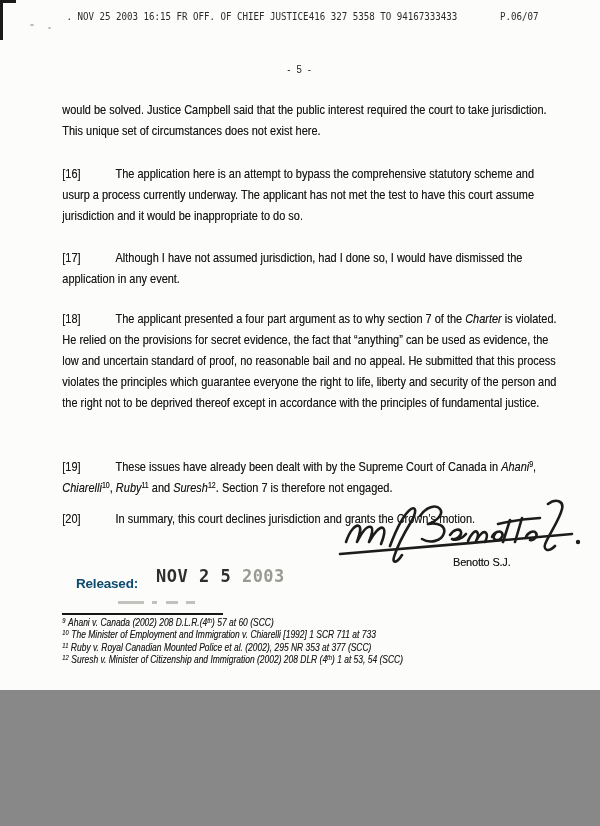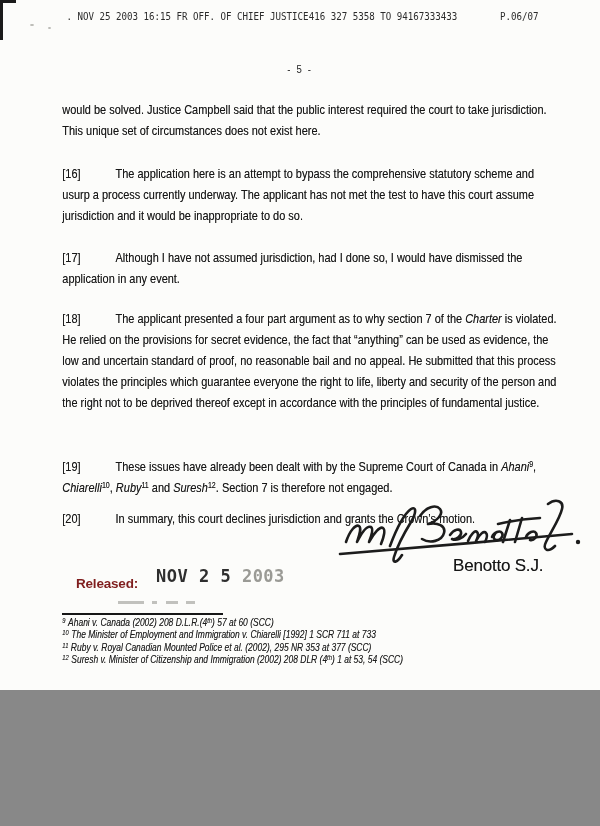--- a/index.html
+++ b/index.html
@@ -45,26 +45,26 @@
 
   
   .corner-mark{
     position:absolute;top:0;left:0;width:13px;height:37px;
     border-left:3px solid #1a1a1a;border-top:3px solid #1a1a1a;
   }
   .speck{position:absolute;background:#b9b9b4;border-radius:50%;}
   .sig-svg{position:absolute;left:334px;top:492px;}
   .sig-printed{
     position:absolute;left:453px;top:556px;
-    font-size:17px;letter-spacing:-.2px;color:#161616;
+    font-size:11px;letter-spacing:-.2px;color:#161616;
     text-shadow:0 0 .5px rgba(20,20,20,.5);
   }
   .released-label{
     position:absolute;left:76px;top:576px;
-    font-size:13.5px;font-weight:bold;letter-spacing:-.2px;color:#7f1d1d;
+    font-size:13.5px;font-weight:bold;letter-spacing:-.2px;color:#0c4a6e;
   }
   .date-stamp{
     position:absolute;left:156px;top:566px;
     font-family:"DejaVu Sans Mono",monospace;font-weight:bold;font-size:17px;
     letter-spacing:.5px;white-space:pre;color:#2e2e2e;
   }
   .date-stamp .faded{color:#9a9a95;filter:blur(.3px);}
   .smudge{position:absolute;top:601px;height:3px;background:#9b9b96;opacity:.6;filter:blur(.4px);}
   .fn-rule{position:absolute;left:62px;top:613px;width:161px;height:2px;background:#161616;}
 </style>

